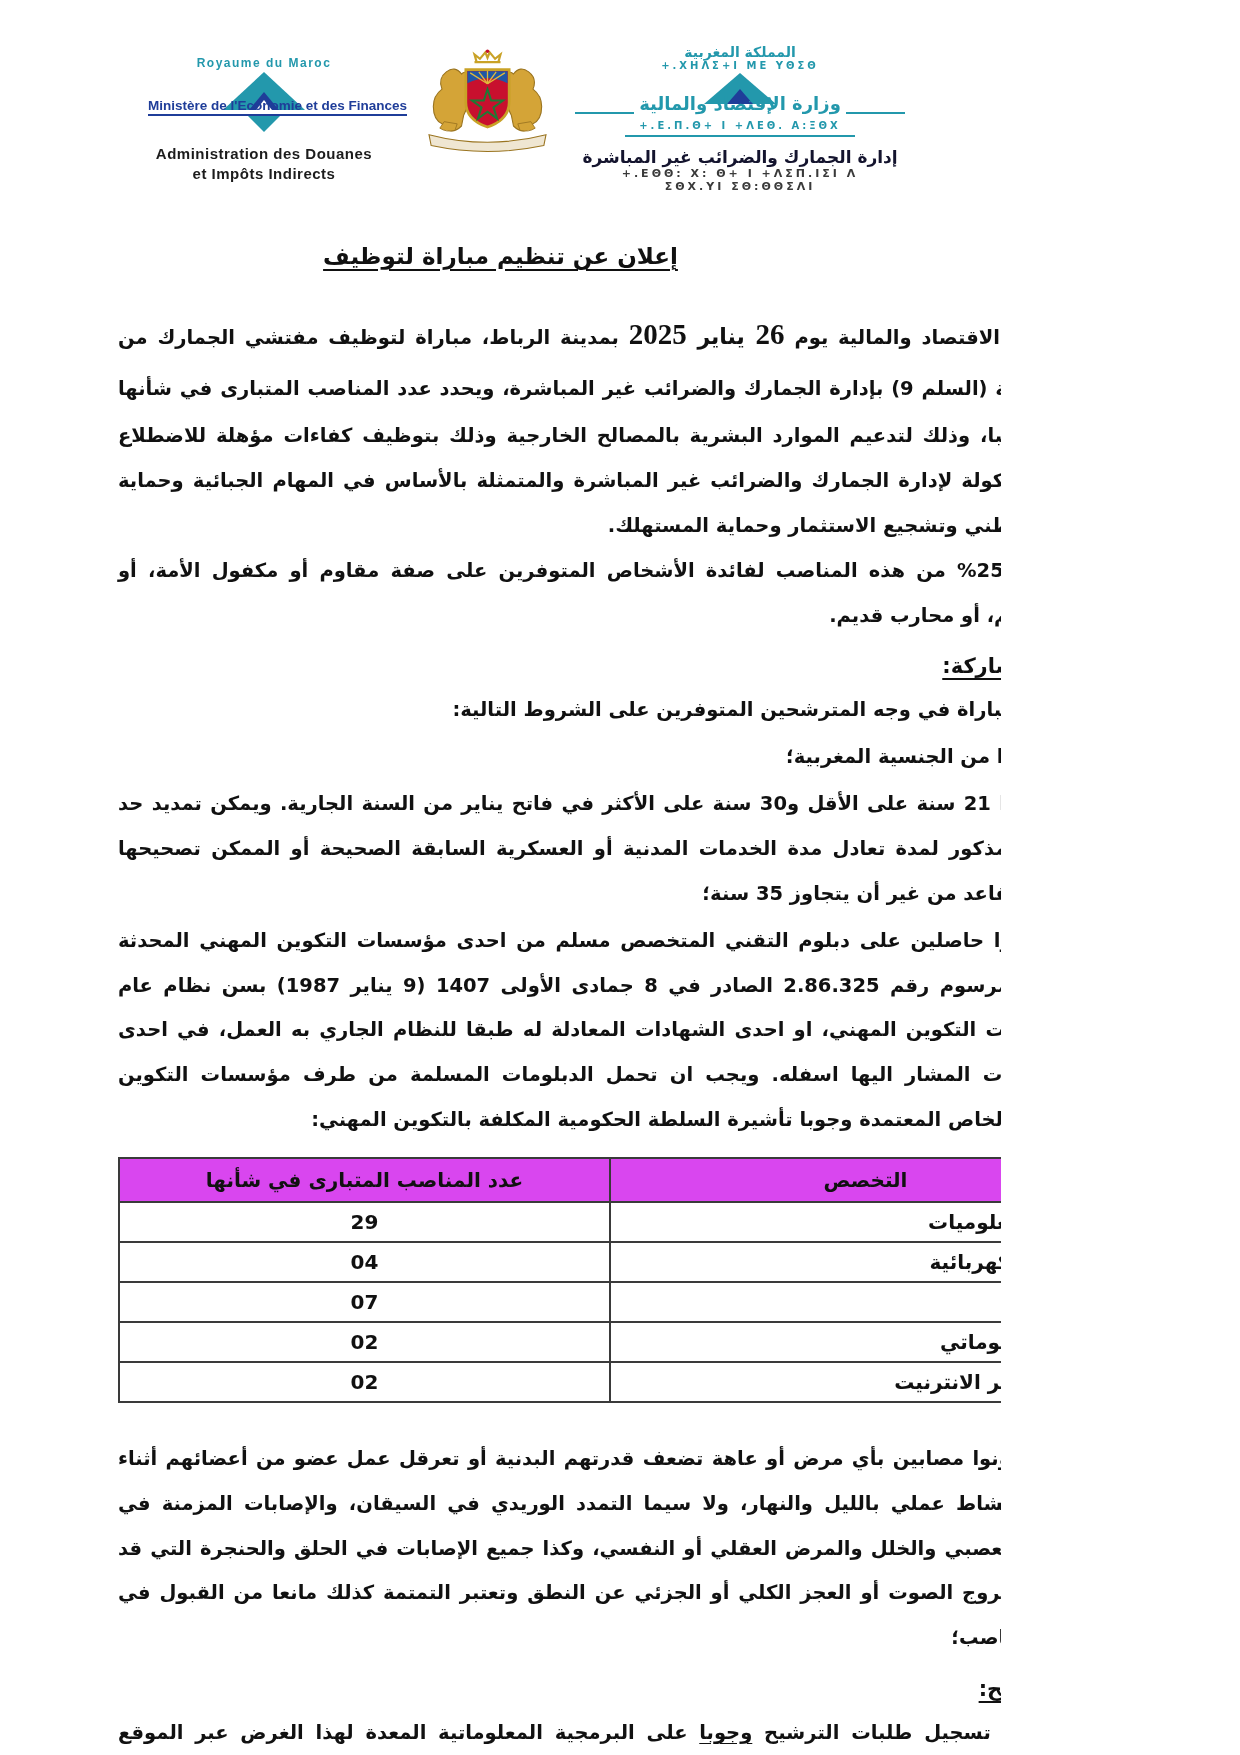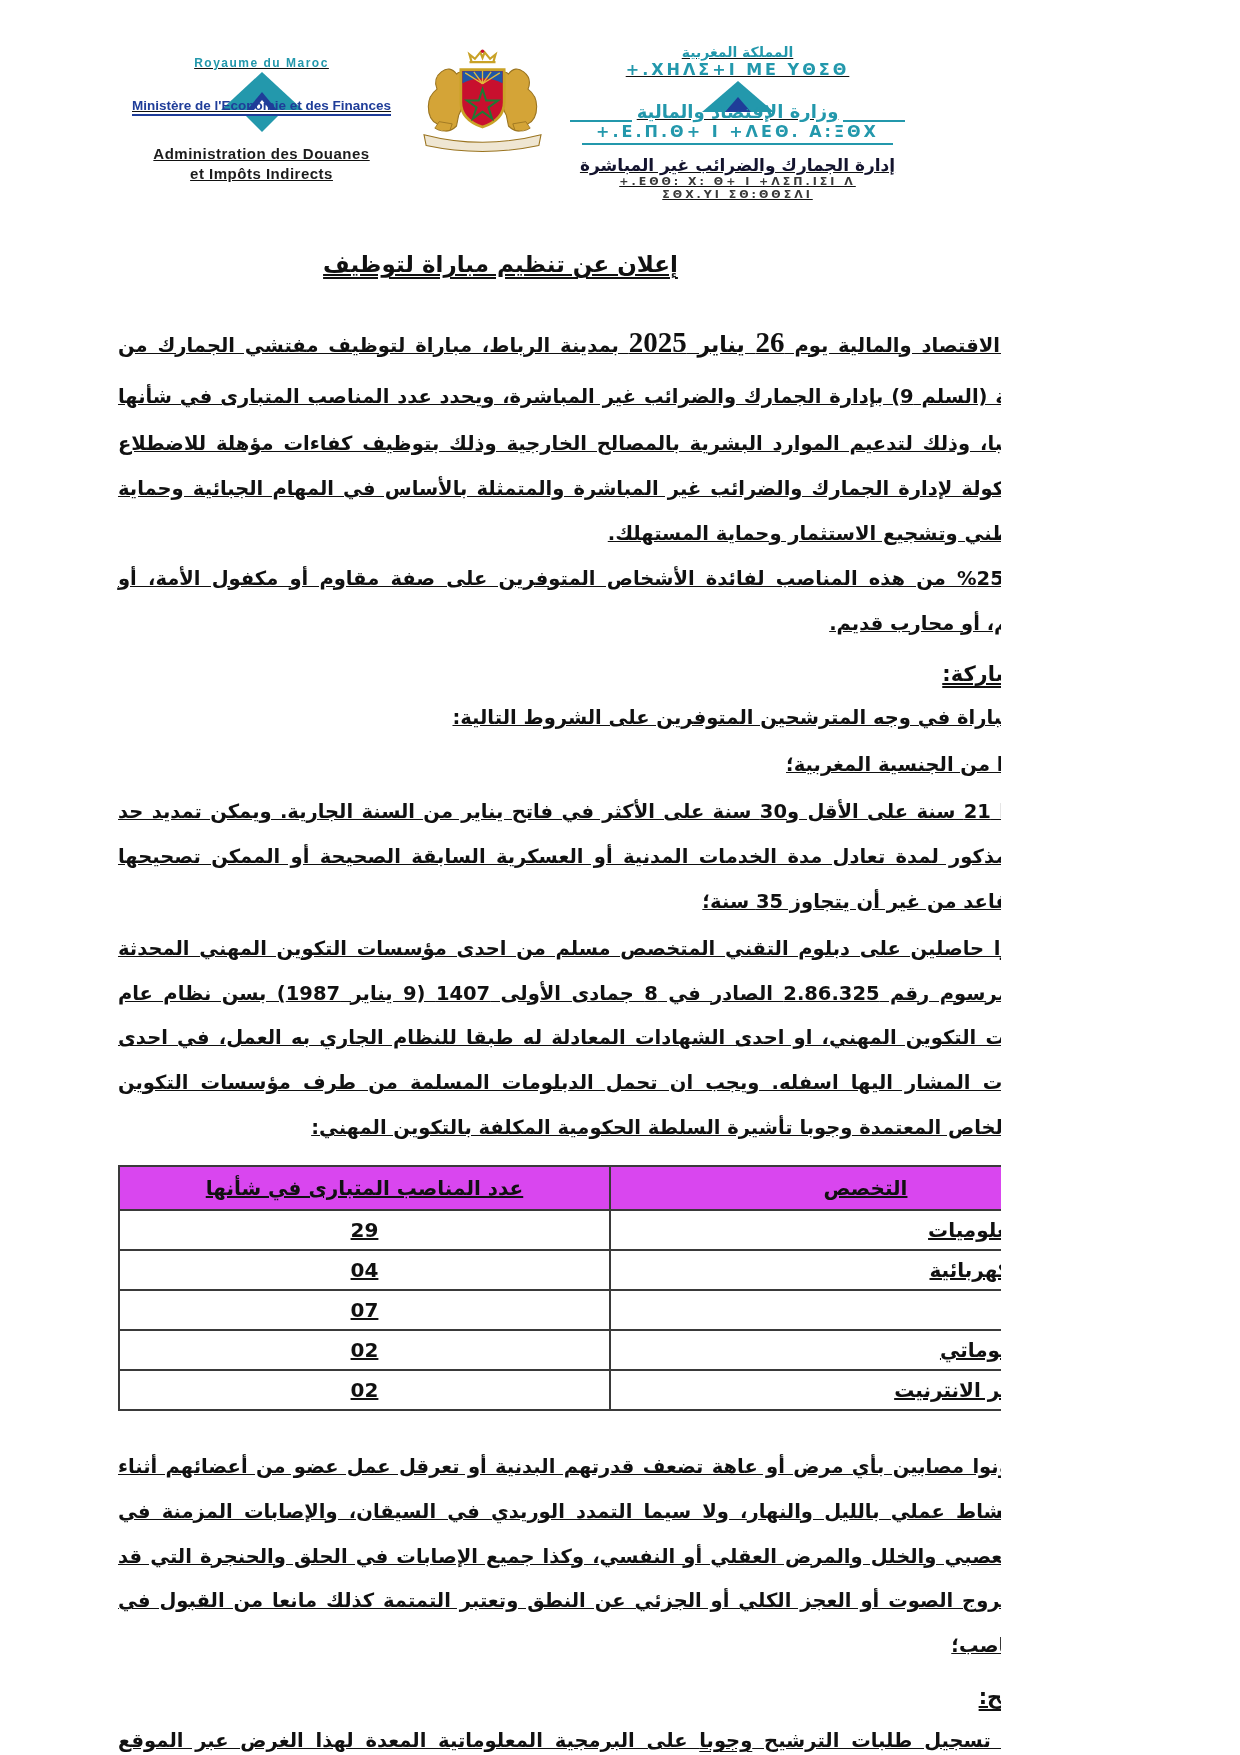--- a/index.html
+++ b/index.html
@@ -1,36 +1,36 @@
 <!DOCTYPE html>
 <html><head>
 <meta charset="utf-8">
 <style>
   html,body{margin:0;padding:0;background:#ffffff;}
   .page{position:relative;width:1001px;height:1755px;background:#fff;overflow:hidden;
-        font-family:"DejaVu Sans",sans-serif;color:#111;text-decoration:underline;}
+        font-family:"DejaVu Sans",sans-serif;color:#111;}
   .content{margin:0 118px;width:1004px;}
 
   
   .header{display:flex;justify-content:space-between;align-items:flex-start;
           padding:42px 96px 0 128px;}
   .logo-left{width:272px;text-align:center;font-family:"Liberation Sans",sans-serif;padding-top:14px;}
   .royaume{color:#2398AC;font-weight:bold;font-size:12px;letter-spacing:1.5px;}
   .dia{display:block;margin:0 auto;}
-  .mef-row{display:flex;align-items:flex-start;gap:4px;margin-top:-16px;}
+  .mef-row{display:flex;align-items:flex-start;gap:20px;margin-top:-16px;}
   .mef-rule{flex:1;height:2.5px;background:#2398AC;}
   .mef{color:#1F3D99;font-weight:bold;font-size:13.5px;white-space:nowrap;
        border-bottom:2.5px solid #1F3D99;padding-bottom:1px;}
   .admin{color:#1c1c1c;font-weight:bold;font-size:15px;line-height:1.3;margin-top:12px;letter-spacing:.5px;}
 
   .crest{width:190px;display:flex;justify-content:center;padding-top:6px;}
 
   .logo-right{width:420px;text-align:center;padding-top:2px;}
   .kingdom{color:#2398AC;font-weight:bold;font-size:14px;}
-  .tif{color:#2398AC;font-size:16px;letter-spacing:3px;font-weight:bold;white-space:nowrap;}
+  .tif{color:#2398AC;font-size:10px;letter-spacing:3px;font-weight:bold;white-space:nowrap;}
   .ministry-row{display:flex;align-items:flex-end;gap:5px;margin-top:-14px;}
   .ministry-rule{flex:1;height:2.5px;background:#2398AC;}
   .ministry-ar{color:#2398AC;font-weight:bold;font-size:18px;white-space:nowrap;}
   .tif2wrap{border-bottom:2.5px solid #2398AC;display:inline-block;padding:0 14px 2px;}
   .customs-ar{color:#14142e;font-weight:bold;font-size:17px;margin-top:10px;}
   .tifdark{color:#3a3a3a;font-size:11px;letter-spacing:3px;font-weight:bold;white-space:nowrap;}
 
   
   .title-block{text-align:center;margin-top:46px;direction:rtl;}
   .title-line{font-size:23px;font-weight:bold;text-decoration:underline;

